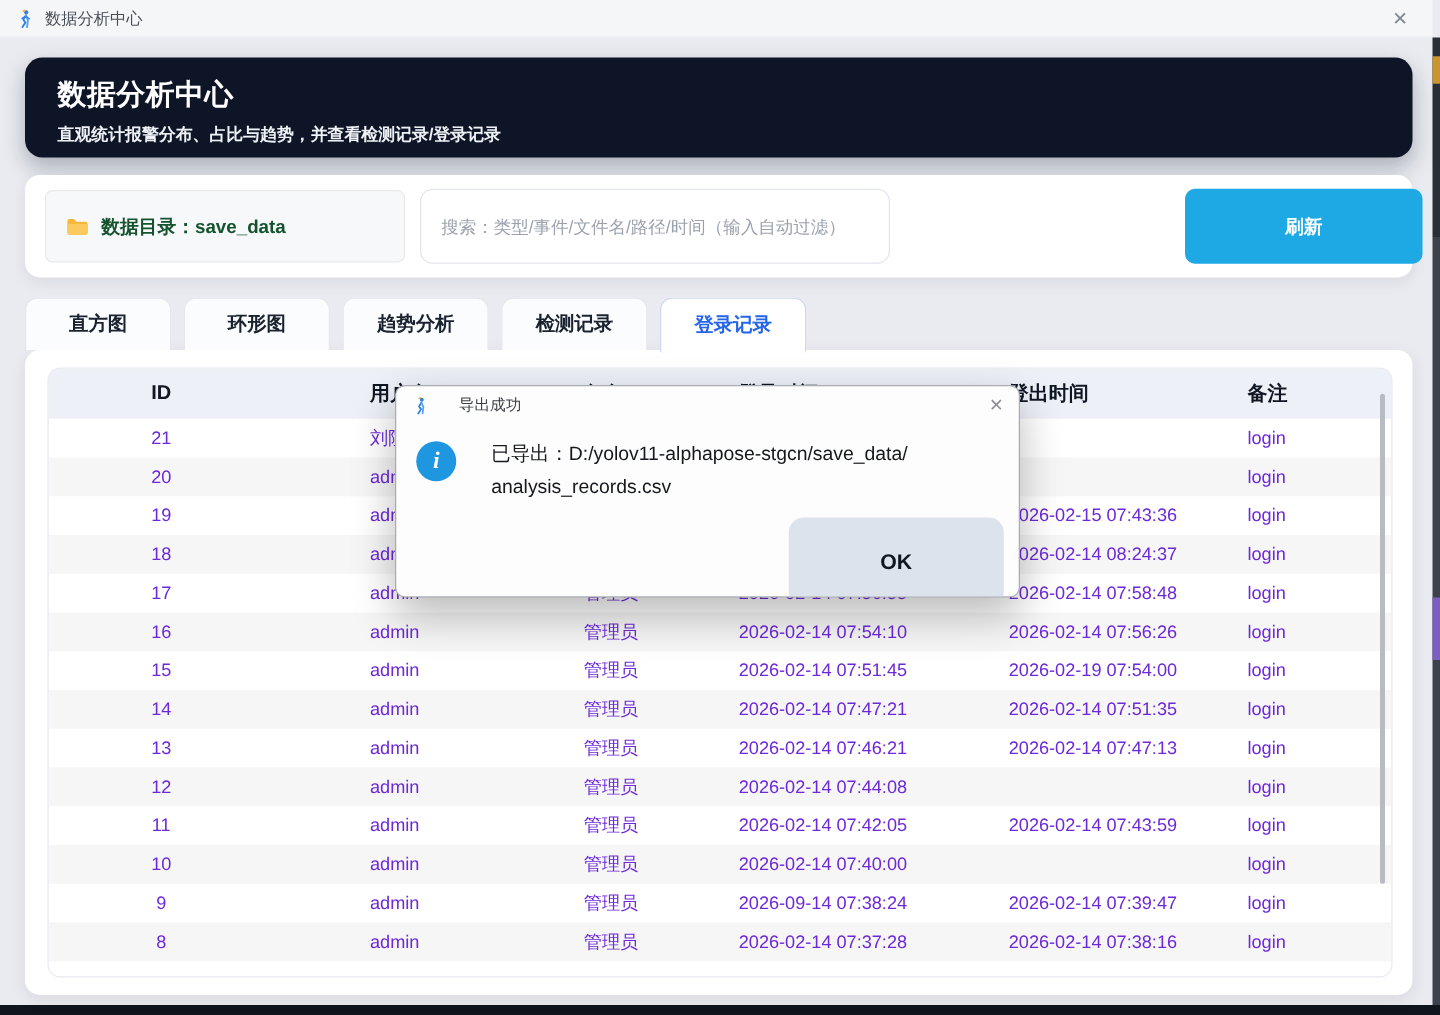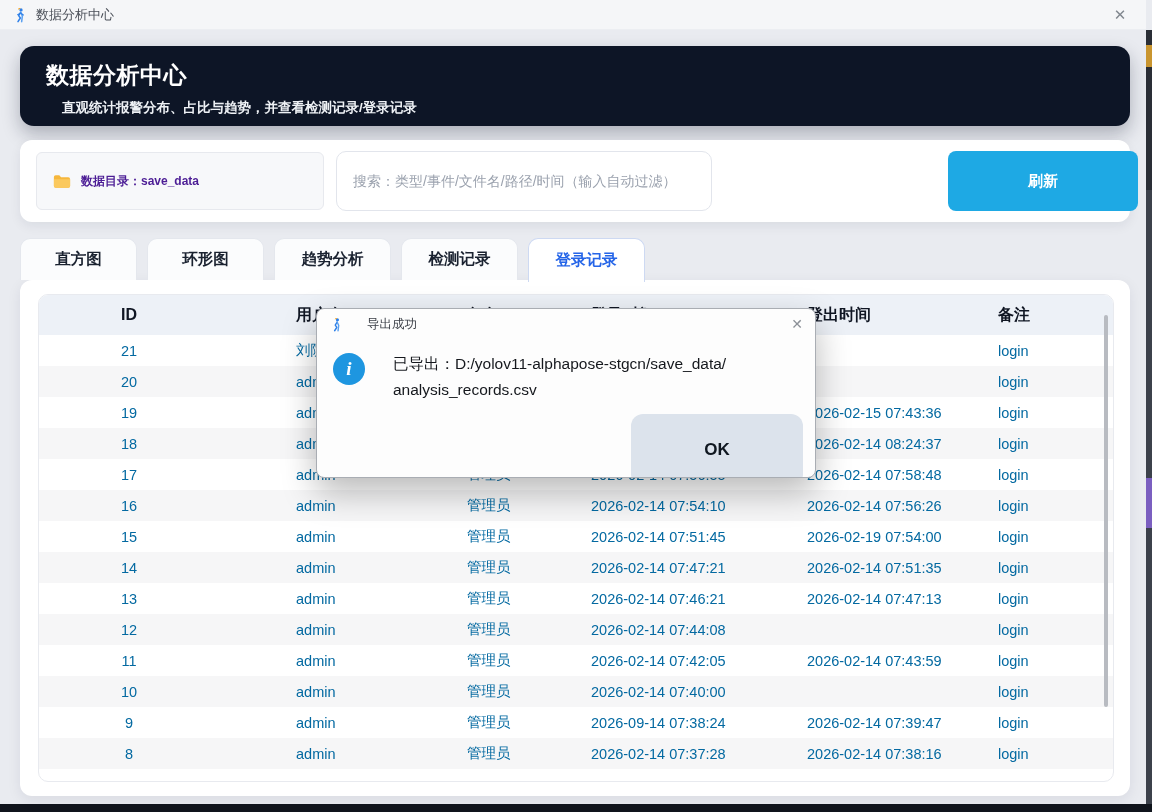--- a/index.html
+++ b/index.html
@@ -26,32 +26,32 @@
   .edge-orange{ position:absolute; right:0; top:45px; width:6px; height:22px; background:#c9952f;}
   .edge-purple{ position:absolute; right:0; top:478px; width:6px; height:50px; background:#7b5fc0;}
   .bottom-strip{ position:absolute; left:0; bottom:0; width:100%; height:8px; background:#10141c;}
   
   .banner{
     position:absolute; left:20px; top:46px; width:1110px; height:80px;
     background:#0d1526; border-radius:14px; color:#fff; padding:14px 26px 0 26px;
     box-shadow:0 8px 18px rgba(15,23,42,.28);
   }
   .banner h1{ font-size:23px; font-weight:bold; letter-spacing:.5px;}
-  .banner p{ font-size:13.5px; font-weight:bold; color:#eef1f5; margin-top:8px;margin-left:16px;}
+  .banner p{ font-size:13.5px; font-weight:bold; color:#eef1f5; margin-top:8px;}
   
   .toolbar{
     position:absolute; left:20px; top:140px; width:1110px; height:82px;
     background:#fff; border-radius:12px; box-shadow:0 4px 12px rgba(20,30,60,.07);
   }
   .dir-chip{
     position:absolute; left:16px; top:12px; width:288px; height:58px;
     background:#f7f8fa; border:1px solid #e7e9ee; border-radius:6px;
     display:flex; align-items:center; padding:0 16px; gap:10px;
   }
-  .dir-chip .lbl{ font-size:12px; font-weight:bold; color:#4c1d95;}
+  .dir-chip .lbl{ font-size:15px; font-weight:bold; color:#14532d;}
   .folder-ic{ width:18px; height:15px; flex:0 0 auto;}
   .search{
     position:absolute; left:316px; top:11px; width:376px; height:60px;
     border:1px solid #e2e5ec; border-radius:10px; background:#fff;
     font-size:14px; color:#1b212c; padding:0 16px; outline:none;
     font-family:"Liberation Sans","DejaVu Sans",sans-serif;
   }
   .search::placeholder{ color:#9ba2ae; }
   .btn{
     position:absolute; top:11px; height:60px; border:none; border-radius:8px;
@@ -74,21 +74,21 @@
   .panel{
     position:absolute; left:20px; top:280px; width:1110px; height:516px;
     background:#fff; border-radius:12px; box-shadow:0 4px 14px rgba(20,30,60,.08);
   }
   .table-card{
     position:absolute; left:18px; top:14px; width:1076px; height:488px;
     background:#fff; border:1px solid #e8eaef; border-radius:10px; overflow:hidden;
   }
   .t-row{
     display:grid; grid-template-columns:180px 248px 124px 216px 191px 1fr;
-    align-items:center; height:31px; font-size:14.5px; color:#0369a1;
+    align-items:center; height:31px; font-size:14.5px; color:#6d28d9;
   }
   .t-row.head{ height:40px; background:#edf1f7; font-size:16px; font-weight:bold; color:#101623;}
   .t-row.alt{ background:#f6f6f7; }
   .t-row .cell{ text-align:left; white-space:nowrap; overflow:hidden;}
   .t-row .c0{ text-align:center; }
   .t-row .c1{ padding-left:77px; }
   .scroll-thumb{
     position:absolute; right:5px; top:20px; width:4px; height:392px;
     background:#b8bbc1; border-radius:2px;
   }

